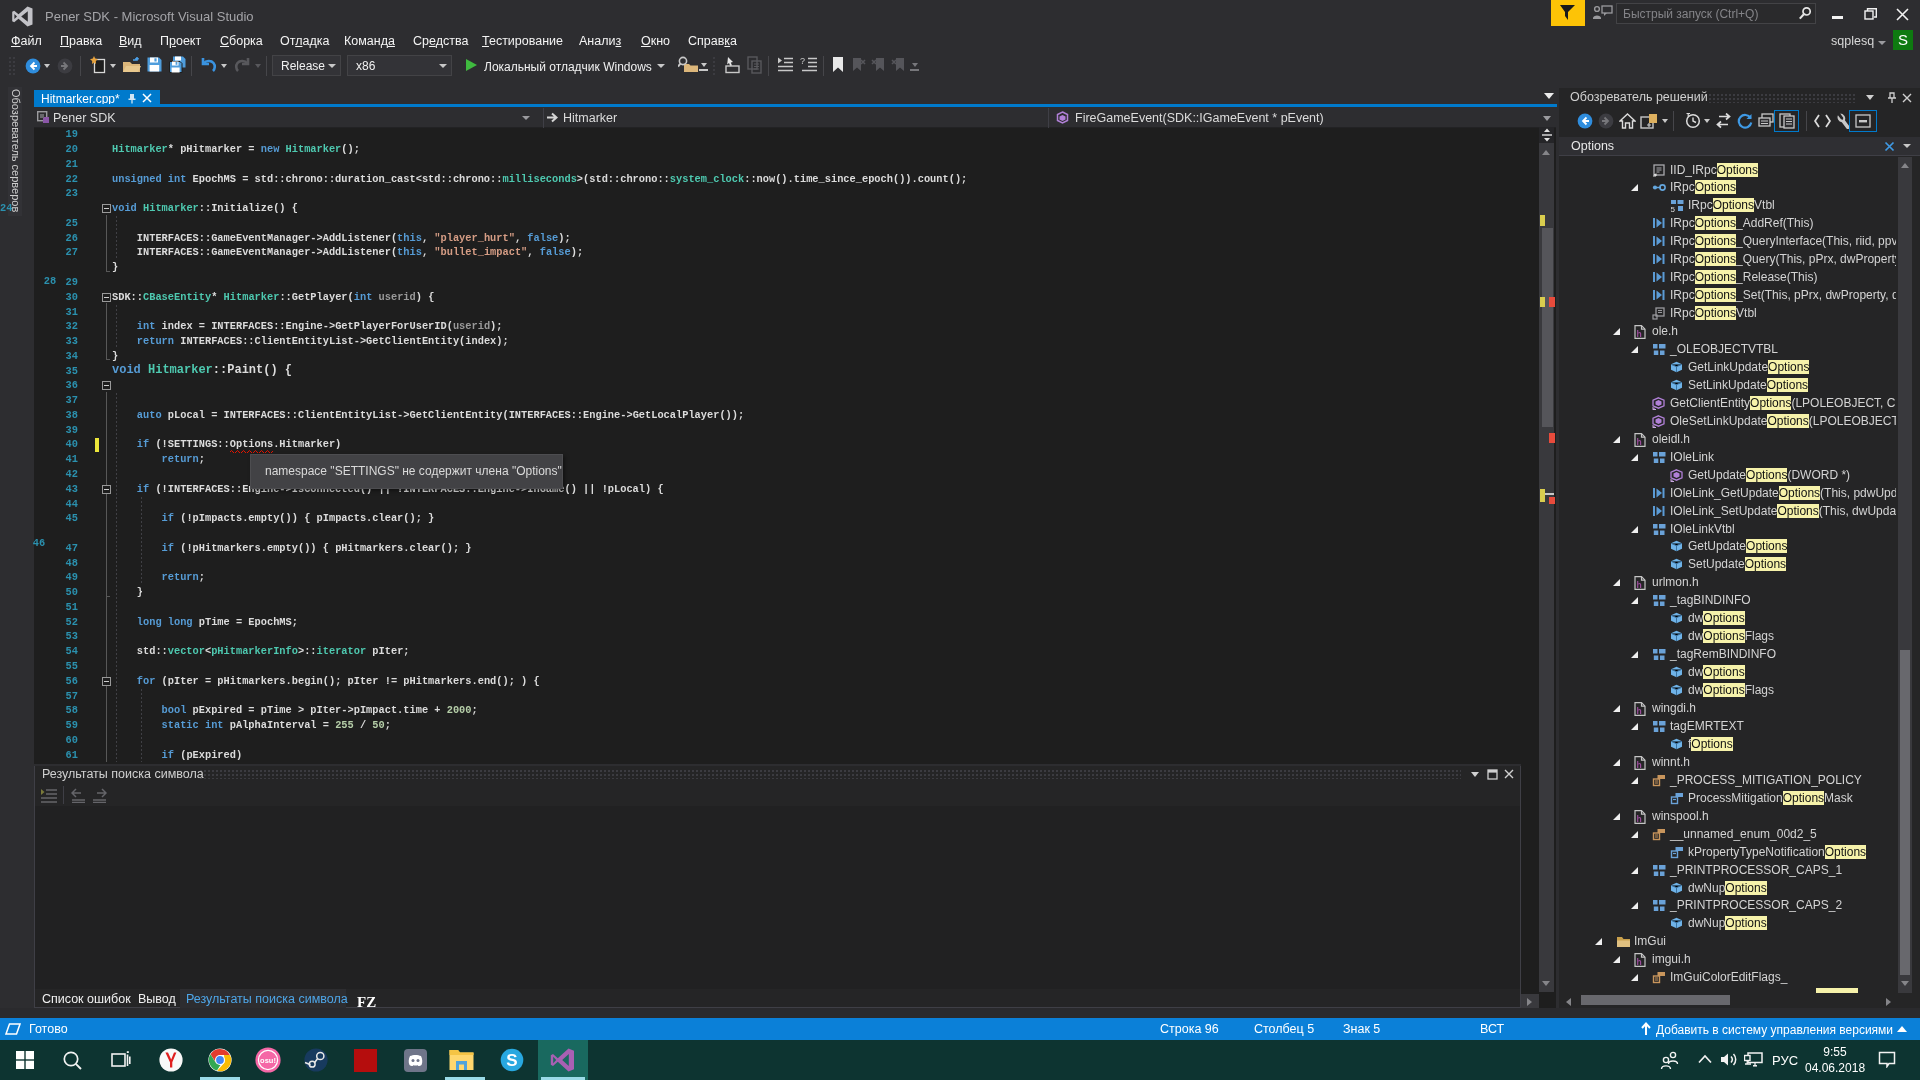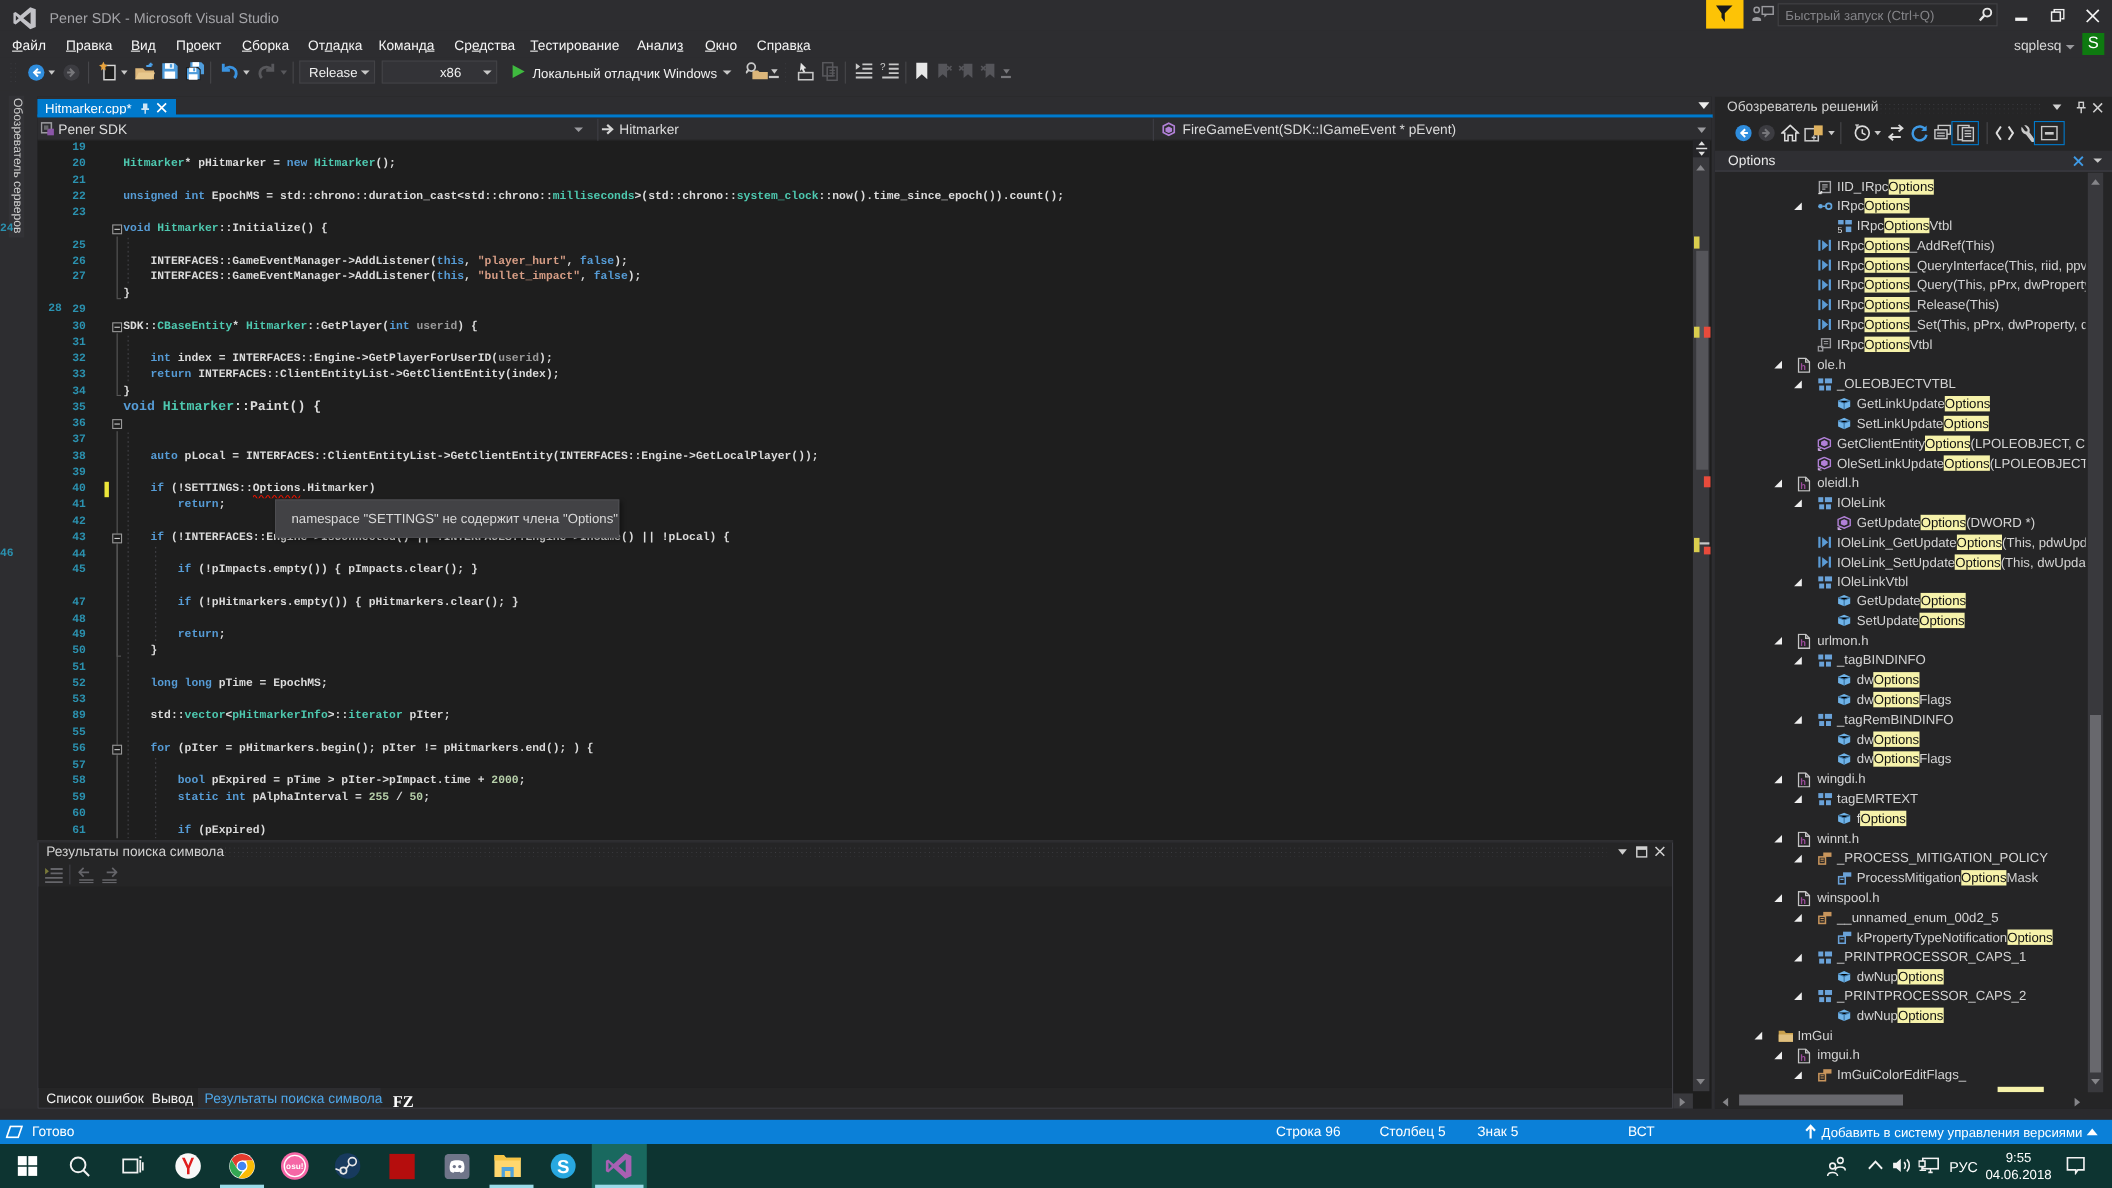--- a/index.html
+++ b/index.html
@@ -101,21 +101,21 @@
 <svg class="a" style="left:234px;top:57px;" width="17" height="15" viewBox="0 0 17 15">
 <path d="M14 1 L14 7 L8 7" fill="none" stroke="#58585c" stroke-width="2.6"></path>
 <path d="M13.5 6.5 C11 3.5 6 3 3.5 6 C1.5 8.4 2 12 4 14" fill="none" stroke="#58585c" stroke-width="2.6"></path>
   </svg>
 <div class="a" style="left:255px;top:64px;width:0;height:0;border-left:3.5px solid transparent;border-right:3.5px solid transparent;border-top:4px solid #58585c;"></div>
 <div class="a" style="left:266px;top:56px;width:1px;height:20px;background:#46464a;"></div>
 <div class="a" style="left:272px;top:55px;width:69px;height:21px;background:#333337;border:1px solid #434346;"></div>
 <div class="a" style="left:281px;top:59px;font-size:12px;color:#f1f1f1;">Release</div>
 <div class="a" style="left:328px;top:64px;width:0;height:0;border-left:4px solid transparent;border-right:4px solid transparent;border-top:4.5px solid #c8c8c8;"></div>
 <div class="a" style="left:347px;top:55px;width:105px;height:21px;background:#333337;border:1px solid #434346;"></div>
-<div class="a" style="left:356px;top:59px;font-size:12px;color:#f1f1f1;margin-left:44px;">x86</div>
+<div class="a" style="left:356px;top:59px;font-size:12px;color:#f1f1f1;">x86</div>
 <div class="a" style="left:439px;top:64px;width:0;height:0;border-left:4px solid transparent;border-right:4px solid transparent;border-top:4.5px solid #c8c8c8;"></div>
 <div class="a" style="left:466px;top:59px;width:0;height:0;border-top:6.5px solid transparent;border-bottom:6.5px solid transparent;border-left:11px solid #3fba3f;"></div>
 <div class="a" style="left:484px;top:60px;font-size:12px;color:#f1f1f1;">Локальный отладчик Windows</div>
 <div class="a" style="left:657px;top:64px;width:0;height:0;border-left:4px solid transparent;border-right:4px solid transparent;border-top:4.5px solid #c8c8c8;"></div>
 <svg class="a" style="left:678px;top:56px;" width="22" height="18" viewBox="0 0 22 18">
 <path d="M6 16 L6 8 L11 8 L12.5 9.5 L20 9.5 L20 16 Z" fill="#dcb67a"></path>
 <circle cx="5" cy="5" r="3.6" fill="none" stroke="#c8c8c8" stroke-width="1.6"></circle>
 <path d="M2.4 7.6 L0 10.5" stroke="#c8c8c8" stroke-width="2"></path>
   </svg>
 <div class="a" style="left:701px;top:63px;width:0;height:0;border-left:3.5px solid transparent;border-right:3.5px solid transparent;border-top:4px solid #c8c8c8;"></div>
@@ -247,33 +247,33 @@
 <div class="row mono" style="left:0px;top:437.47px;width:78px;text-align:right;font-size:10.33px;line-height:14.77px;color:#2b91af;">40</div>
 <div class="row mono" style="left:112.0px;top:437.47px;font-size:10.33px;line-height:14.77px;"><span style="color:#569cd6">    if</span><span style="color:#dcdcdc"> (!SETTINGS::Options.Hitmarker)</span></div>
 <div class="row mono" style="left:0px;top:452.24px;width:78px;text-align:right;font-size:10.33px;line-height:14.77px;color:#2b91af;">41</div>
 <div class="row mono" style="left:112.0px;top:452.24px;font-size:10.33px;line-height:14.77px;"><span style="color:#569cd6">        return</span><span style="color:#dcdcdc">;</span></div>
 <div class="row mono" style="left:0px;top:467.01px;width:78px;text-align:right;font-size:10.33px;line-height:14.77px;color:#2b91af;">42</div>
 <div class="row mono" style="left:0px;top:481.78px;width:78px;text-align:right;font-size:10.33px;line-height:14.77px;color:#2b91af;">43</div>
 <div class="row mono" style="left:112.0px;top:481.78px;font-size:10.33px;line-height:14.77px;"><span style="color:#569cd6">    if</span><span style="color:#dcdcdc"> (!INTERFACES::Engine-&gt;IsConnected() || !INTERFACES::Engine-&gt;InGame() || !pLocal) {</span></div>
 <div class="row mono" style="left:0px;top:496.55px;width:78px;text-align:right;font-size:10.33px;line-height:14.77px;color:#2b91af;">44</div>
 <div class="row mono" style="left:0px;top:511.32px;width:78px;text-align:right;font-size:10.33px;line-height:14.77px;color:#2b91af;">45</div>
 <div class="row mono" style="left:112.0px;top:511.32px;font-size:10.33px;line-height:14.77px;"><span style="color:#569cd6">        if</span><span style="color:#dcdcdc"> (!pImpacts.empty()) { pImpacts.clear(); }</span></div>
-<div class="row mono" style="left:0px;top:496px;width:78px;text-align:left;font-size:10.33px;line-height:14.77px;color:#2b91af;">46</div>
+<div class="row mono" style="left:0px;top:536px;width:78px;text-align:center;font-size:10.33px;line-height:14.77px;color:#2b91af;">46</div>
 <div class="row mono" style="left:0px;top:540.86px;width:78px;text-align:right;font-size:10.33px;line-height:14.77px;color:#2b91af;">47</div>
 <div class="row mono" style="left:112.0px;top:540.86px;font-size:10.33px;line-height:14.77px;"><span style="color:#569cd6">        if</span><span style="color:#dcdcdc"> (!pHitmarkers.empty()) { pHitmarkers.clear(); }</span></div>
 <div class="row mono" style="left:0px;top:555.63px;width:78px;text-align:right;font-size:10.33px;line-height:14.77px;color:#2b91af;">48</div>
 <div class="row mono" style="left:0px;top:570.40px;width:78px;text-align:right;font-size:10.33px;line-height:14.77px;color:#2b91af;">49</div>
 <div class="row mono" style="left:112.0px;top:570.40px;font-size:10.33px;line-height:14.77px;"><span style="color:#569cd6">        return</span><span style="color:#dcdcdc">;</span></div>
 <div class="row mono" style="left:0px;top:585.17px;width:78px;text-align:right;font-size:10.33px;line-height:14.77px;color:#2b91af;">50</div>
 <div class="row mono" style="left:112.0px;top:585.17px;font-size:10.33px;line-height:14.77px;"><span style="color:#dcdcdc">    }</span></div>
 <div class="row mono" style="left:0px;top:599.94px;width:78px;text-align:right;font-size:10.33px;line-height:14.77px;color:#2b91af;">51</div>
 <div class="row mono" style="left:0px;top:614.71px;width:78px;text-align:right;font-size:10.33px;line-height:14.77px;color:#2b91af;">52</div>
 <div class="row mono" style="left:112.0px;top:614.71px;font-size:10.33px;line-height:14.77px;"><span style="color:#569cd6">    long long</span><span style="color:#dcdcdc"> pTime = EpochMS;</span></div>
 <div class="row mono" style="left:0px;top:629.48px;width:78px;text-align:right;font-size:10.33px;line-height:14.77px;color:#2b91af;">53</div>
-<div class="row mono" style="left:0px;top:644.25px;width:78px;text-align:right;font-size:10.33px;line-height:14.77px;color:#2b91af;">89</div>
+<div class="row mono" style="left:0px;top:644.25px;width:78px;text-align:right;font-size:10.33px;line-height:14.77px;color:#2b91af;">54</div>
 <div class="row mono" style="left:112.0px;top:644.25px;font-size:10.33px;line-height:14.77px;"><span style="color:#dcdcdc">    std::</span><span style="color:#4ec9b0">vector</span><span style="color:#dcdcdc">&lt;</span><span style="color:#4ec9b0">pHitmarkerInfo</span><span style="color:#dcdcdc">&gt;::</span><span style="color:#4ec9b0">iterator</span><span style="color:#dcdcdc"> pIter;</span></div>
 <div class="row mono" style="left:0px;top:659.02px;width:78px;text-align:right;font-size:10.33px;line-height:14.77px;color:#2b91af;">55</div>
 <div class="row mono" style="left:0px;top:673.79px;width:78px;text-align:right;font-size:10.33px;line-height:14.77px;color:#2b91af;">56</div>
 <div class="row mono" style="left:112.0px;top:673.79px;font-size:10.33px;line-height:14.77px;"><span style="color:#569cd6">    for</span><span style="color:#dcdcdc"> (pIter = pHitmarkers.begin(); pIter != pHitmarkers.end(); ) {</span></div>
 <div class="row mono" style="left:0px;top:688.56px;width:78px;text-align:right;font-size:10.33px;line-height:14.77px;color:#2b91af;">57</div>
 <div class="row mono" style="left:0px;top:703.33px;width:78px;text-align:right;font-size:10.33px;line-height:14.77px;color:#2b91af;">58</div>
 <div class="row mono" style="left:112.0px;top:703.33px;font-size:10.33px;line-height:14.77px;"><span style="color:#569cd6">        bool</span><span style="color:#dcdcdc"> pExpired = pTime &gt; pIter-&gt;pImpact.time + </span><span style="color:#b5cea8">2000</span><span style="color:#dcdcdc">;</span></div>
 <div class="row mono" style="left:0px;top:718.10px;width:78px;text-align:right;font-size:10.33px;line-height:14.77px;color:#2b91af;">59</div>
 <div class="row mono" style="left:112.0px;top:718.10px;font-size:10.33px;line-height:14.77px;"><span style="color:#569cd6">        static int</span><span style="color:#dcdcdc"> pAlphaInterval = </span><span style="color:#b5cea8">255</span><span style="color:#dcdcdc"> / </span><span style="color:#b5cea8">50</span><span style="color:#dcdcdc">;</span></div>
 <div class="row mono" style="left:0px;top:732.87px;width:78px;text-align:right;font-size:10.33px;line-height:14.77px;color:#2b91af;">60</div>

